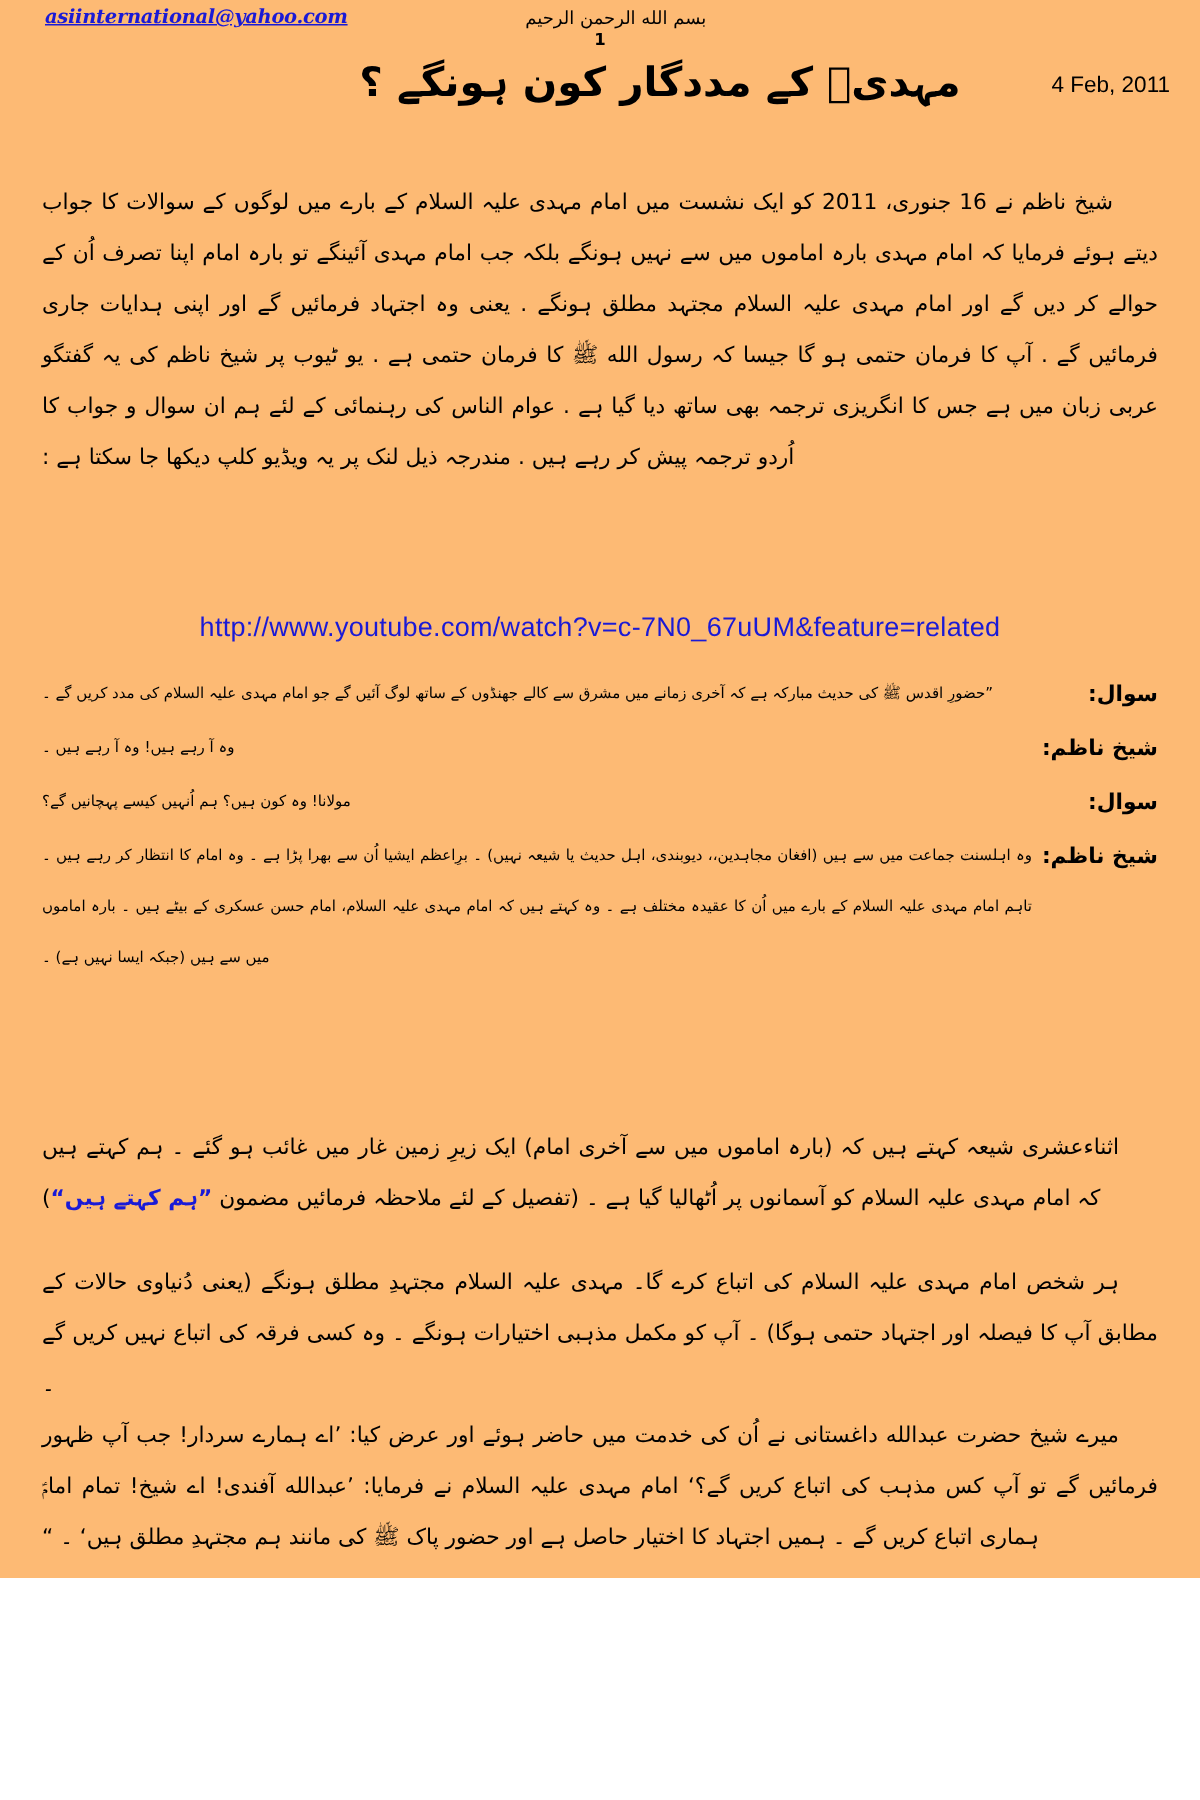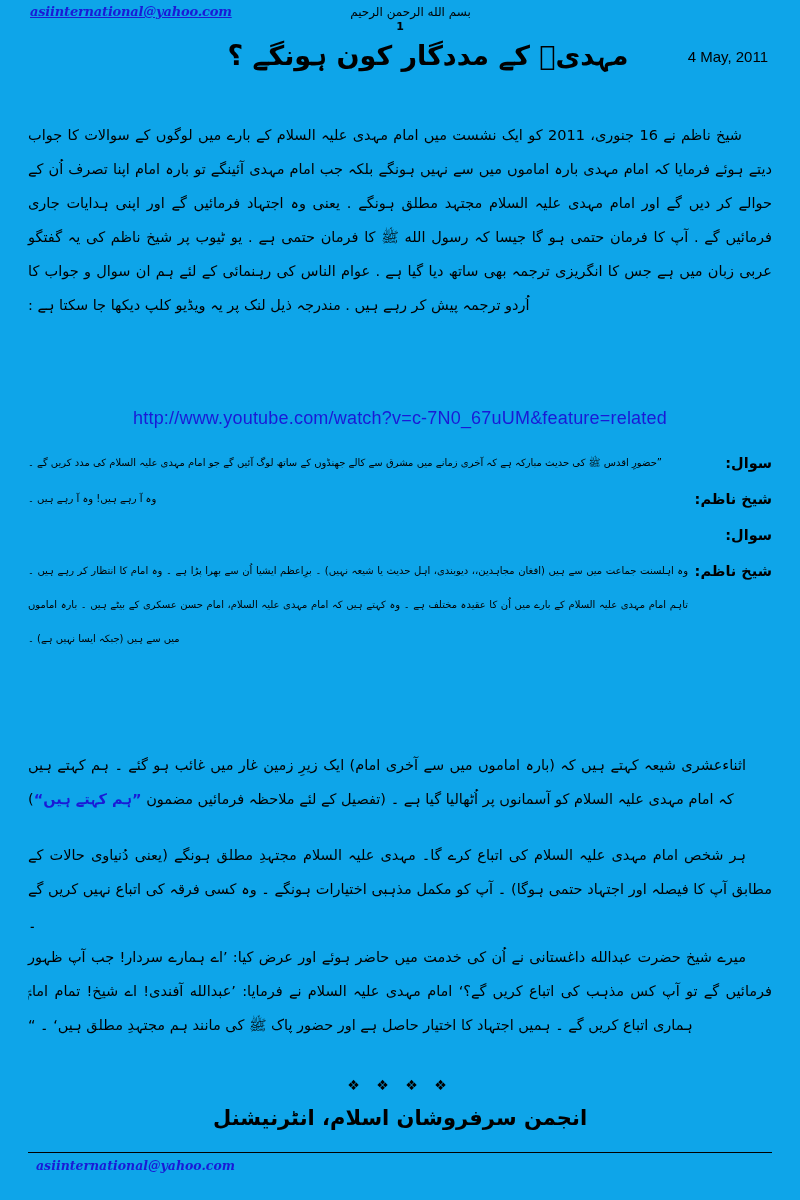--- a/index.html
+++ b/index.html
@@ -4,23 +4,23 @@
 <title>Mahdi ke Madadgar Kaun Honge</title>
 <style>
   html, body {
     margin: 0;
     padding: 0;
     background: #ffffff;
   }
   .page {
     position: relative;
     width: 800px;
-    height: 1200px;
+    height: 1052px;
     margin: 0 auto;
-    background: #0ea5e9;
+    background: #fdba74;
     overflow: hidden;
     font-family: "DejaVu Sans", sans-serif;
     box-sizing: border-box;
   }
 
   
   .top-bar {
     position: absolute;
     top: 4px;
     left: 0;
@@ -63,21 +63,21 @@
     font-size: 11px;
     font-weight: bold;
     color: #000;
     direction: ltr;
   }
 
   .title-row {
     position: absolute;
     top: 38px;
     left: 0;
-    right: 12px;
+    right: 0;
     height: 56px;
   }
   .doc-title {
     position: absolute;
     right: 150px;
     top: 0;
     width: 420px;
     text-align: center;
     direction: rtl;
     font-family: "DejaVu Sans", sans-serif;
@@ -254,21 +254,21 @@
 <div class="page">
 
   <div class="top-bar">
     <a class="top-email" href="#">asiinternational@yahoo.com</a>
     <div class="bismillah">بسم الله الرحمن الرحيم</div>
     <div class="page-number">1</div>
   </div>
 
   <div class="title-row">
     <div class="doc-title">مہدیؑ کے مددگار کون ہونگے ؟</div>
-    <div class="doc-date">4 May, 2011</div>
+    <div class="doc-date">4 Feb, 2011</div>
   </div>
 
   <div class="body-block intro">
     <span class="indent"></span><span>شیخ ناظم نے 16 جنوری، 2011 کو ایک نشست میں امام مہدی علیہ السلام کے بارے میں لوگوں کے سوالات کا جواب دیتے ہوئے فرمایا کہ امام مہدی بارہ اماموں میں سے نہیں ہونگے بلکہ جب امام مہدی آئینگے تو بارہ امام اپنا تصرف اُن کے حوالے کر دیں گے اور امام مہدی علیہ السلام مجتہد مطلق ہونگے . یعنی وہ اجتہاد فرمائیں گے اور اپنی ہدایات جاری فرمائیں گے . آپ کا فرمان حتمی ہو گا جیسا کہ رسول الله ﷺ کا فرمان حتمی ہے . یو ٹیوب پر شیخ ناظم کی یہ گفتگو عربی زبان میں ہے جس کا انگریزی ترجمہ بھی ساتھ دیا گیا ہے . عوام الناس کی رہنمائی کے لئے ہم ان سوال و جواب کا اُردو ترجمہ پیش کر رہے ہیں . مندرجہ ذیل لنک پر یہ ویڈیو کلپ دیکھا جا سکتا ہے :</span>
   </div>
 
   <div class="link-line">
     <a class="url" href="#">http://www.youtube.com/watch?v=c-7N0_67uUM&amp;feature=related</a>
   </div>
 
@@ -279,20 +279,21 @@
       <div class="qa-text">”حضورِ اقدس ﷺ کی حدیث مبارکہ ہے کہ آخری زمانے میں مشرق سے کالے جھنڈوں کے ساتھ لوگ آئیں گے جو امام مہدی علیہ السلام کی مدد کریں گے ۔</div>
     </div>
 
     <div class="qa-item">
       <div class="qa-label">شیخ ناظم:</div>
       <div class="qa-text">وہ آ رہے ہیں! وہ آ رہے ہیں ۔</div>
     </div>
 
     <div class="qa-item">
       <div class="qa-label">سوال:</div>
+      <div class="qa-text">مولانا! وہ کون ہیں؟ ہم اُنہیں کیسے پہچانیں گے؟</div>
     </div>
 
     <div class="qa-item">
       <div class="qa-label">شیخ ناظم:</div>
       <div class="qa-text">وہ اہلسنت جماعت میں سے ہیں (افغان مجاہدین،، دیوبندی، اہل حدیث یا شیعہ نہیں) ۔ برِاعظم ایشیا اُن سے بھرا پڑا ہے ۔ وہ امام کا انتظار کر رہے ہیں ۔ تاہم امام مہدی علیہ السلام کے بارے میں اُن کا عقیدہ مختلف ہے ۔ وہ کہتے ہیں کہ امام مہدی علیہ السلام، امام حسن عسکری کے بیٹے ہیں ۔ بارہ اماموں میں سے ہیں (جبکہ ایسا نہیں ہے) ۔</div>
     </div>
 
   </div>
 
   <div class="para-block" style="top:838px;">

